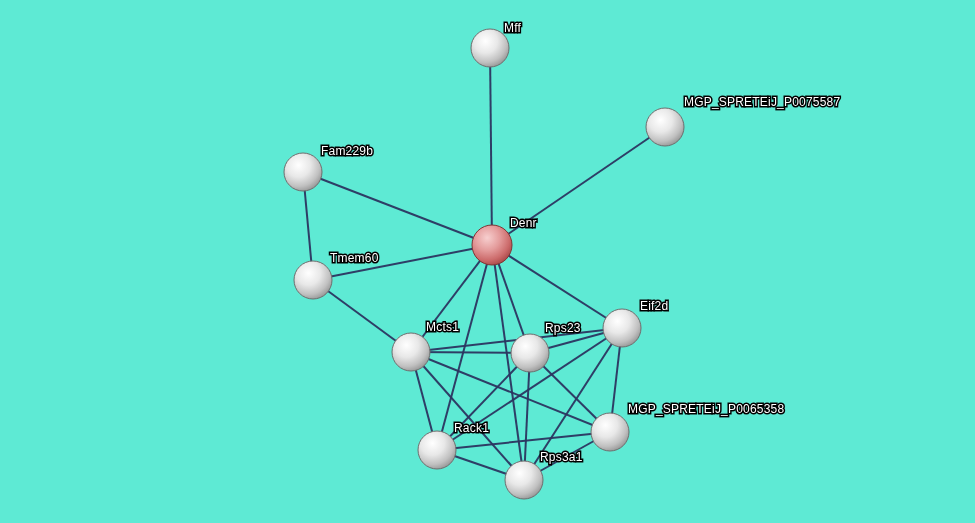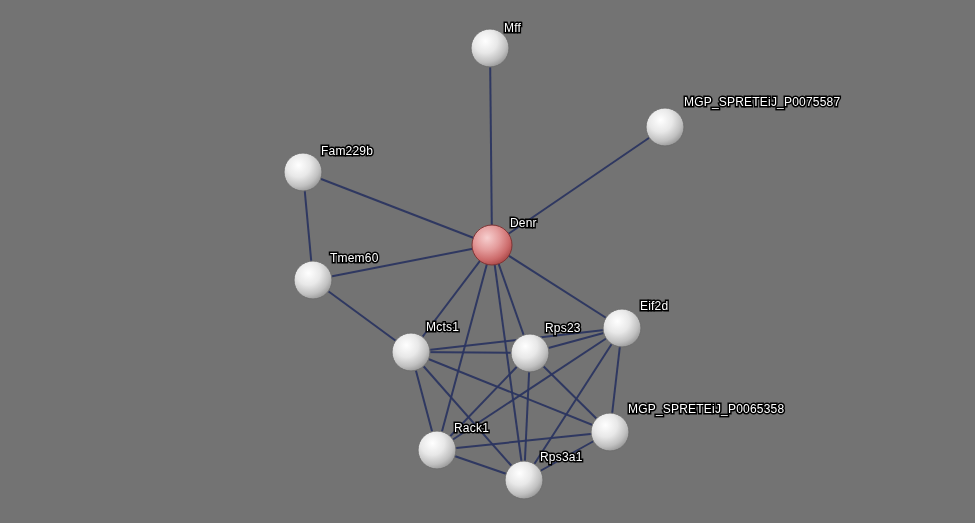--- a/index.html
+++ b/index.html
@@ -4,21 +4,21 @@
 <style>
   html, body {
     margin: 0;
     padding: 0;
     background: #000000;
   }
   .stage {
     position: relative;
     width: 975px;
     height: 523px;
-    background: #737373;
+    background: #5eead4;
     overflow: hidden;
   }
   svg { display: block; }
   .edge-line {
     stroke-width: 2;
     fill: none;
     opacity: 0.95;
   }
   .node-circle.white { stroke: #6e6e6e; stroke-width: 1; }
   .node-circle.red   { stroke: #7d3535; stroke-width: 1; }

